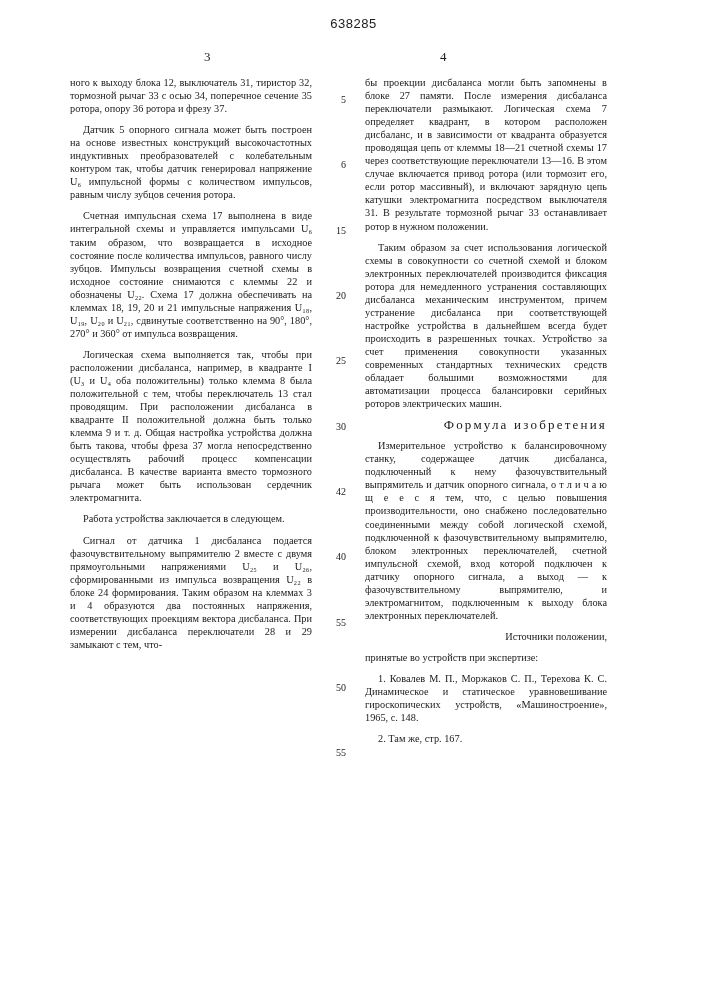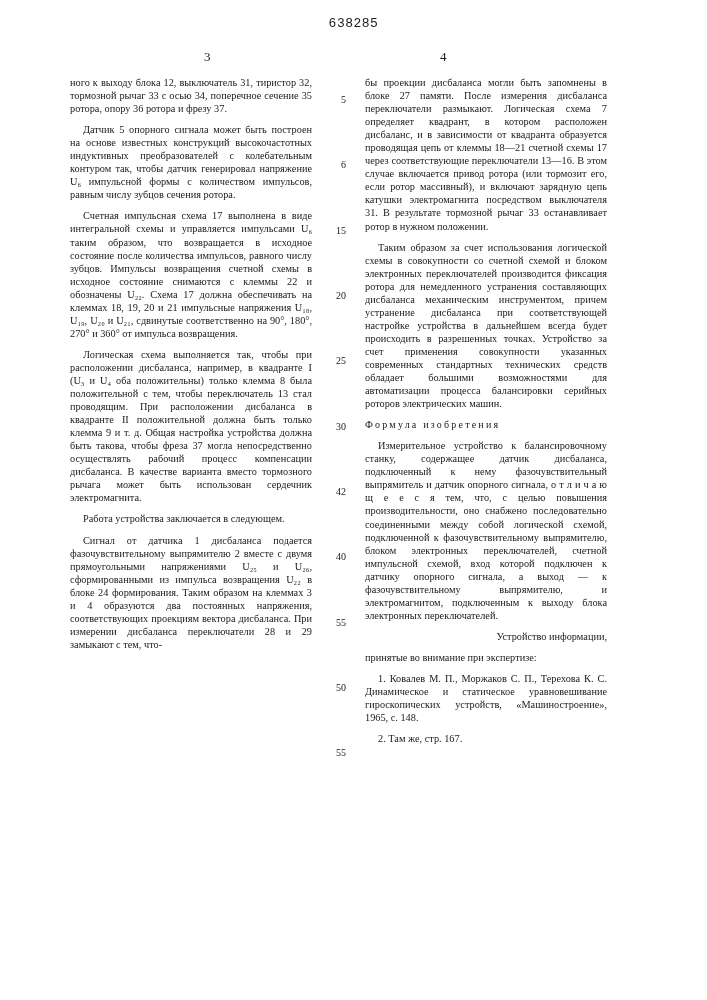--- a/index.html
+++ b/index.html
@@ -22,21 +22,21 @@
     height: 1000px;
   }
   .patent-number {
     position: absolute;
     top: 16px;
     left: 0;
     width: 707px;
     text-align: center;
     font-size: 13px;
     letter-spacing: 0.5px;
-    font-family: Liberation Mono, monospace;
+    font-family: Liberation Sans, sans-serif;
   }
   .col-num {
     position: absolute;
     font-size: 13px;
     top: 49px;
   }
   .col-num.left { left: 204px; }
   .col-num.right { left: 440px; }
 
   .column {
@@ -52,25 +52,25 @@
   .column.left { left: 62px; }
   .column.right { left: 357px; }
 
   .column p {
     margin: 8px;
     text-indent: 13px;
   }
   .column p.noindent { text-indent: 0; }
 
   .heading {
-    text-align: left;
+    text-align: right;
     margin: 9px 0 3px 0;
     text-indent: 0 !important;
     letter-spacing: 2.2px;
-    font-size: 10px;
+    font-size: 13px;
   }
   .subheading {
     text-align: right;
     margin: 9px 0 1px 0;
     text-indent: 0 !important;
     font-size: 10.3px;
   }
 
   .linenumbers {
     position: absolute;
@@ -119,19 +119,19 @@
     <p>Сигнал от датчика 1 дисбаланса подается фазочувствительному выпрямителю 2 вместе с двумя прямоугольными напряжениями U₂₅ и U₂₆, сформированными из импульса возвращения U₂₂ в блоке 24 формирования. Таким образом на клеммах 3 и 4 образуются два постоянных напряжения, соответствующих проекциям вектора дисбаланса. При измерении дисбаланса переключатели 28 и 29 замыкают с тем, что-</p>
   </div>
 
   <div class="column right">
     <p class="noindent">бы проекции дисбаланса могли быть запомнены в блоке 27 памяти. После измерения дисбаланса переключатели размыкают. Логическая схема 7 определяет квадрант, в котором расположен дисбаланс, и в зависимости от квадранта образуется проводящая цепь от клеммы 18—21 счетной схемы 17 через соответствующие переключатели 13—16. В этом случае включается привод ротора (или тормозит его, если ротор массивный), и включают зарядную цепь катушки электромагнита посредством выключателя 31. В результате тормозной рычаг 33 останавливает ротор в нужном положении.</p>
     <p>Таким образом за счет использования логической схемы в совокупности со счетной схемой и блоком электронных переключателей производится фиксация ротора для немедленного устранения составляющих дисбаланса механическим инструментом, причем устранение дисбаланса при соответствующей настройке устройства в дальнейшем всегда будет происходить в разрешенных точках. Устройство за счет применения совокупности указанных современных стандартных технических средств обладает большими возможностями для автоматизации процесса балансировки серийных роторов электрических машин.</p>
 
     <p class="heading">Формула изобретения</p>
     <p>Измерительное устройство к балансировочному станку, содержащее датчик дисбаланса, подключенный к нему фазочувствительный выпрямитель и датчик опорного сигнала, о т л и ч а ю щ е е с я  тем, что, с целью повышения производительности, оно снабжено последовательно соединенными между собой логической схемой, подключенной к фазочувствительному выпрямителю, блоком электронных переключателей, счетной импульсной схемой, вход которой подключен к датчику опорного сигнала, а выход — к фазочувствительному выпрямителю, и электромагнитом, подключенным к выходу блока электронных переключателей.</p>
 
-    <p class="subheading">Устройство информации,</p>
-    <p class="noindent">принятые во внимание при экспертизе:</p>
+    <p class="subheading">Источники положении,</p>
+    <p class="noindent">принятые во устройств при экспертизе:</p>
     <p>1. Ковалев М. П., Моржаков С. П., Терехова К. С. Динамическое и статическое уравновешивание гироскопических устройств, «Машиностроение», 1965, с. 148.</p>
     <p>2. Там же, стр. 167.</p>
   </div>
 
 </div>
 
 </body></html>

